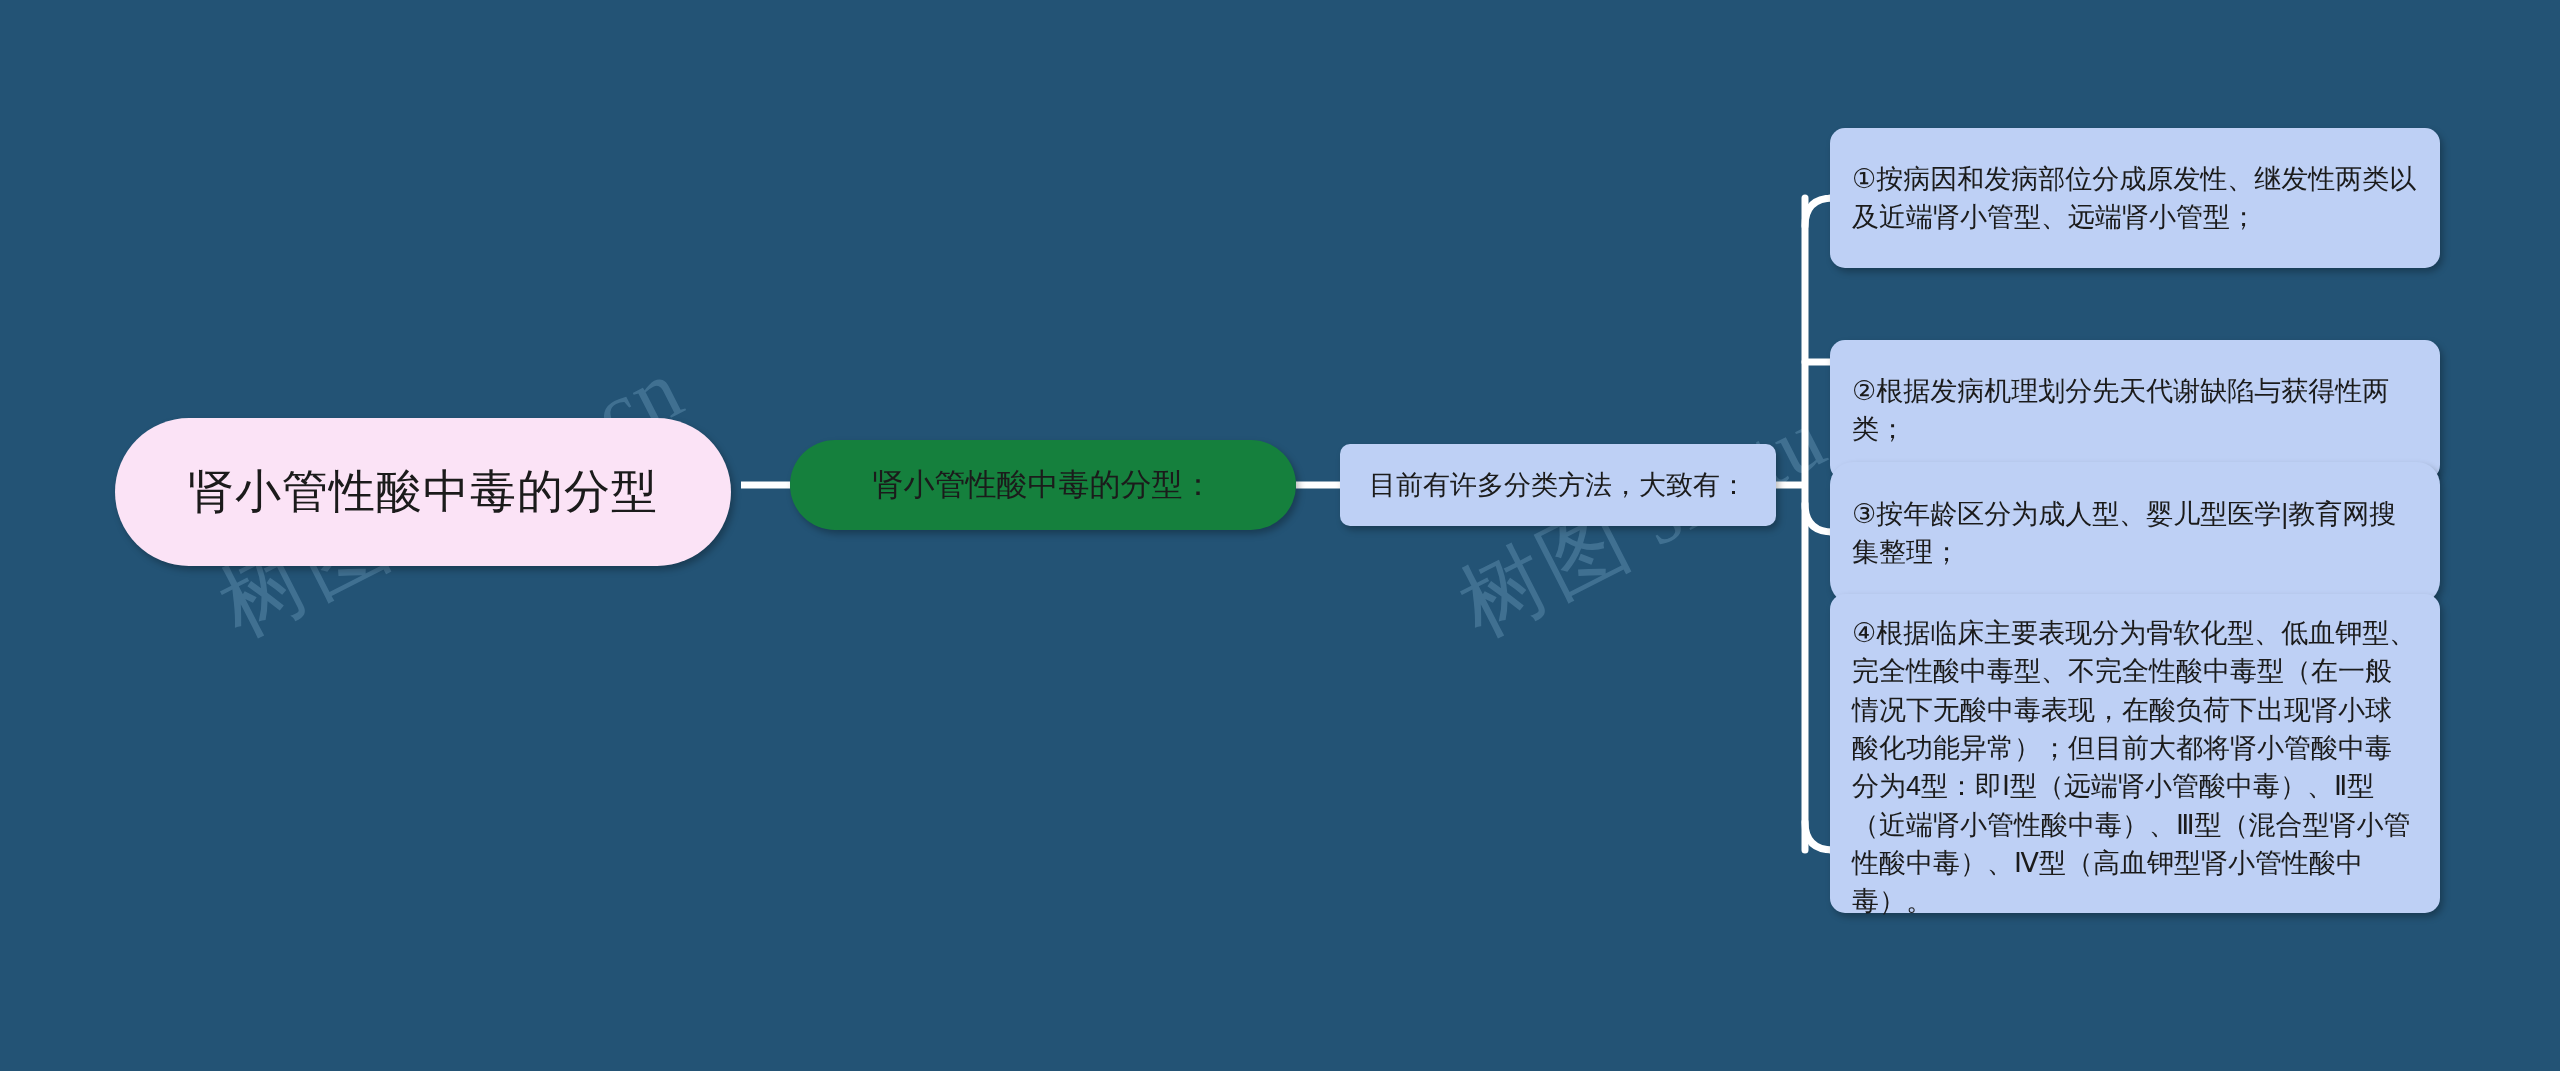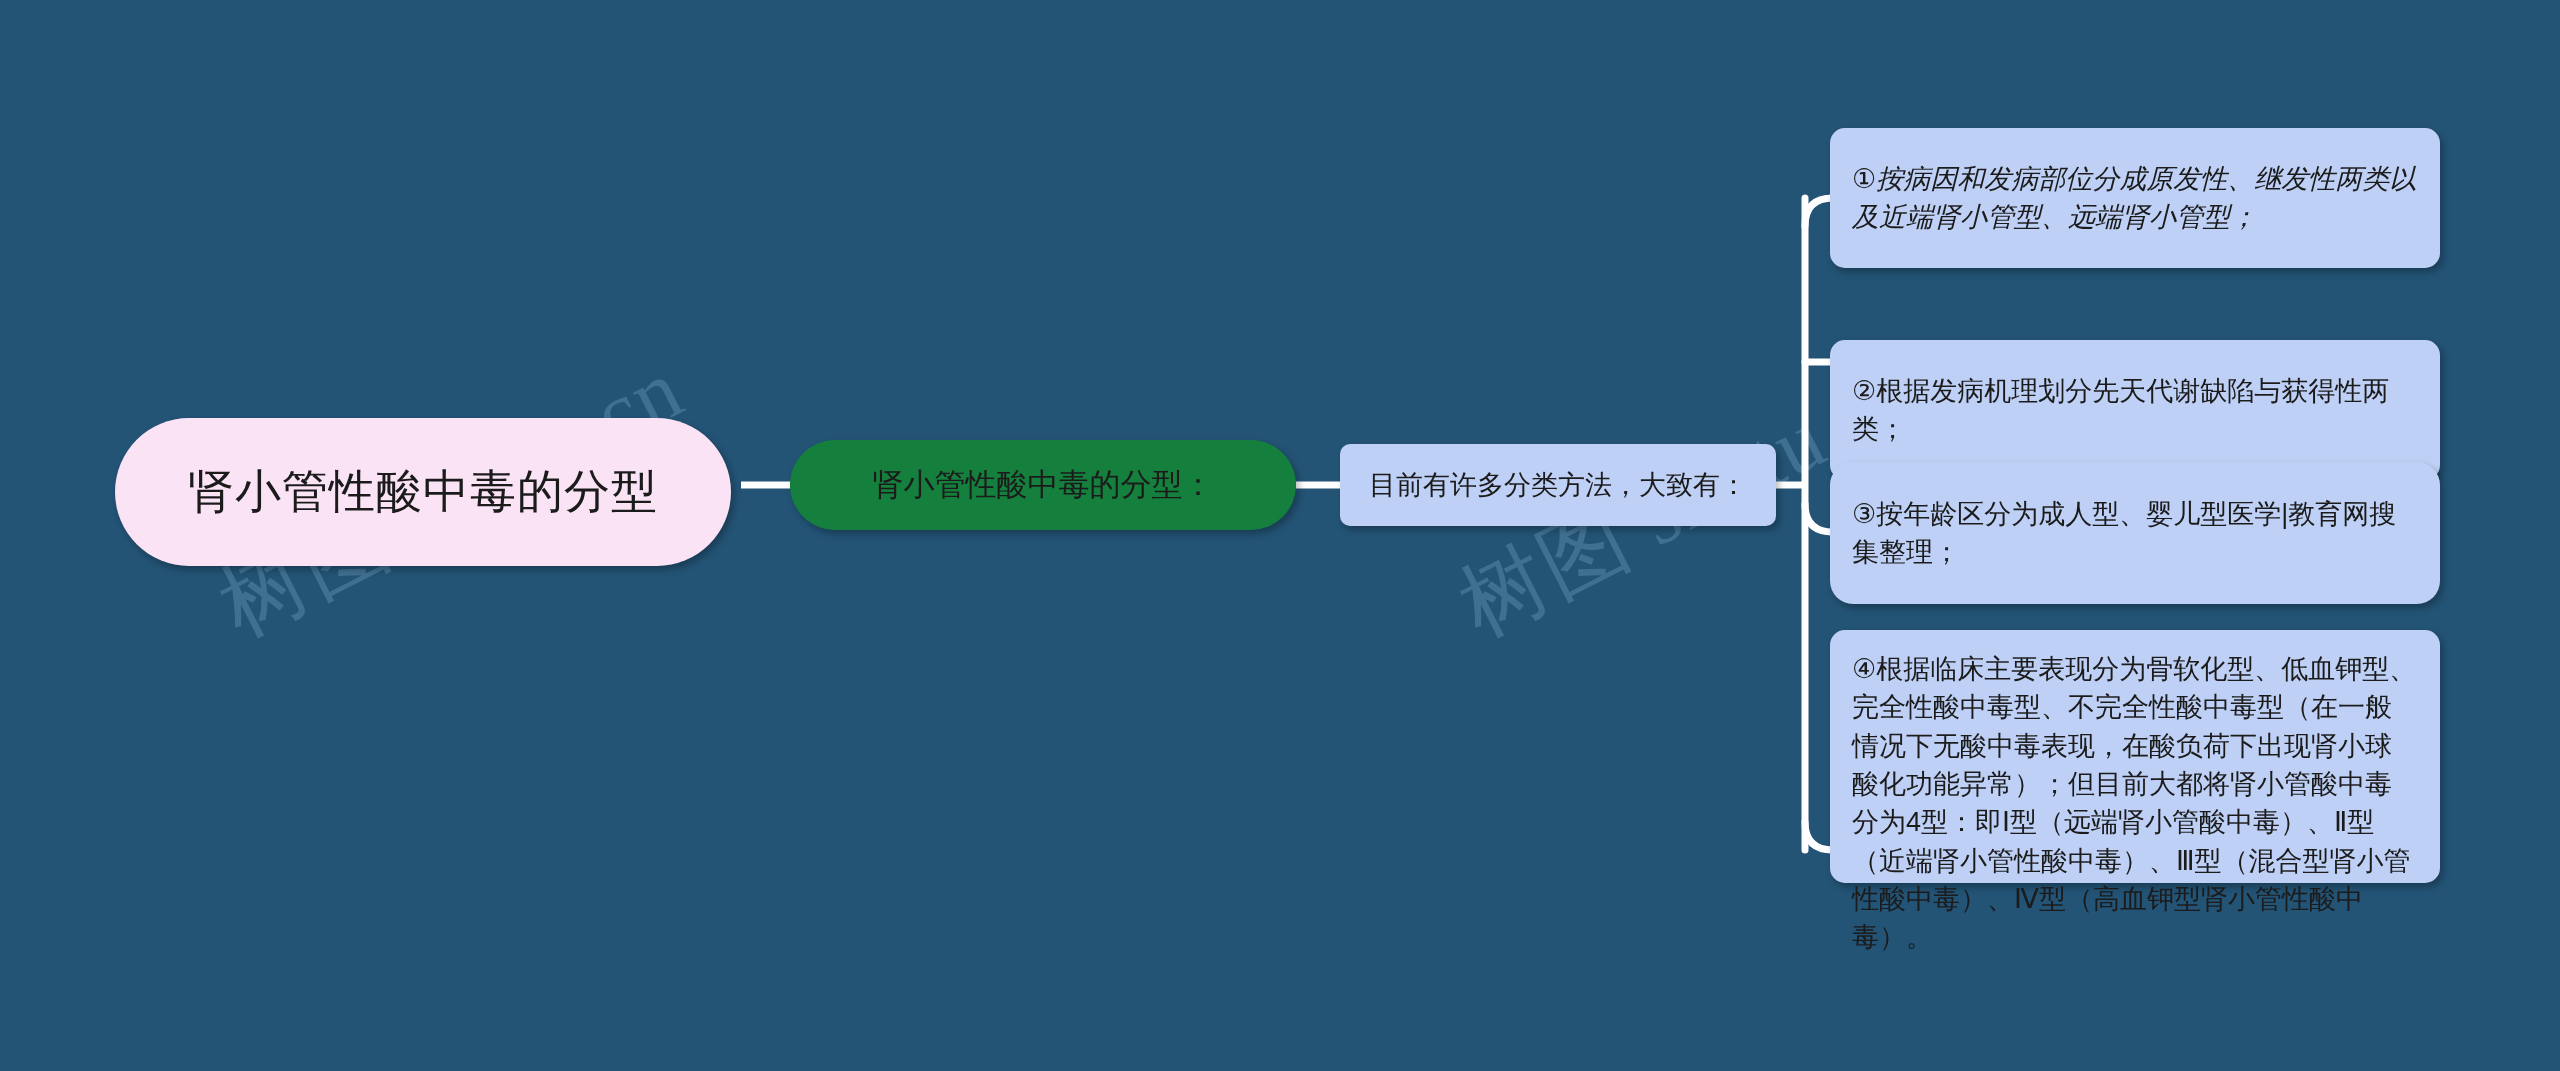--- a/index.html
+++ b/index.html
@@ -77,24 +77,24 @@
   
   .leaf{
     left:1830px;width:610px;
     background:#bed0f5;
     border-radius:15px;
     padding:18px 22px;
     font-size:27px;
     line-height:1.42;
     align-items:center;
   }
-  #leaf-1{top:128px;height:140px;font-style:italic;}
+  #leaf-1{top:128px;height:140px;}
   #leaf-2{top:292px;height:140px;margin-top:48px;}
   #leaf-3{top:462px;height:142px;border-radius:23px;}
-  #leaf-4{top:630px;height:253px;align-items:flex-start;padding-top:20px;justify-content:flex-end;}
+  #leaf-4{top:594px;height:319px;align-items:flex-start;padding-top:20px;justify-content:flex-end;}
 </style>
 </head>
 <body>
 
 <div id="canvas">
 
   <div class="wm wm-1">树图 shutu.cn</div>
   <div class="wm wm-2">树图 shutu.cn</div>
 
   <svg id="links" viewBox="0 0 2560 1071" width="2560" height="1071" fill="none">

